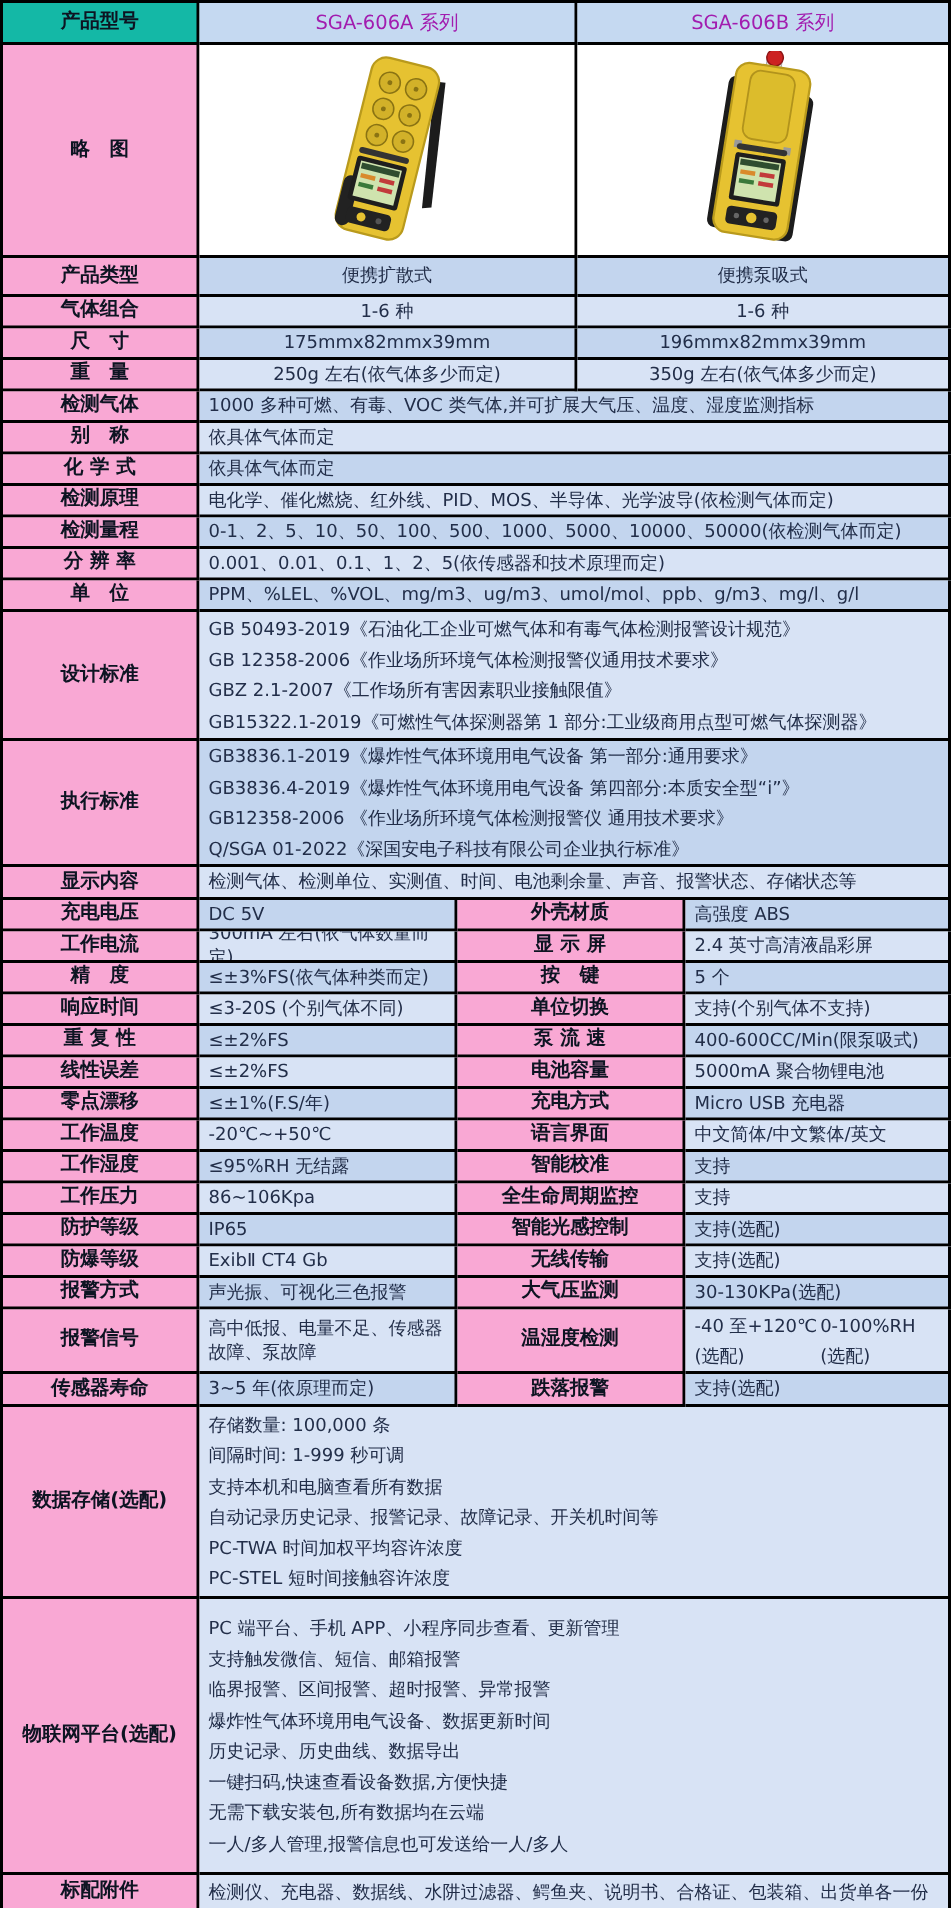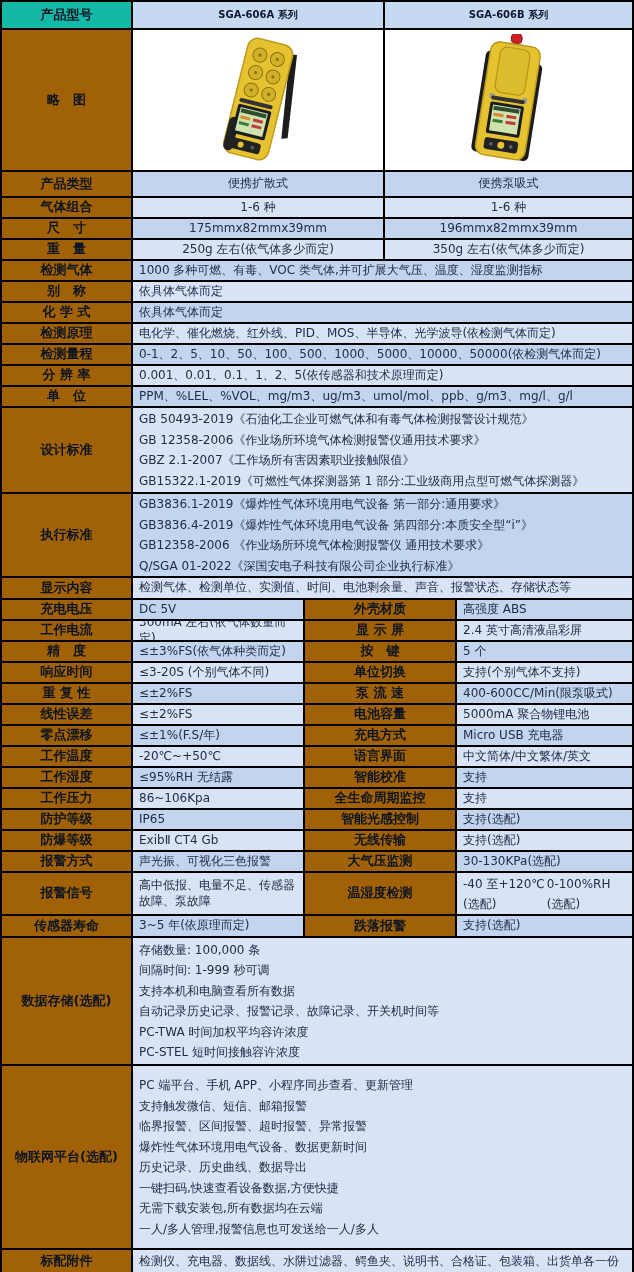--- a/index.html
+++ b/index.html
@@ -1,23 +1,23 @@
 <!DOCTYPE html>
 <html><head>
 <meta charset="utf-8">
 <style>
   *{box-sizing:border-box;margin:0;padding:0}
   html,body{background:#ffffff}
   body{width:634px;font-family:"DejaVu Sans","Liberation Sans",sans-serif}
   .tbl{width:634px;border-left:2px solid #000;border-top:2px solid #000}
   .row{display:flex;width:100%}
   .cell{border-right:2px solid #000;border-bottom:2px solid #000;display:flex;align-items:center;overflow:hidden}
-  .lbl{background:#a16207;font-weight:bold;font-size:13px;color:#0d1422;justify-content:center;text-align:center;line-height:1.25}
+  .lbl{background:#f9a8d4;font-weight:bold;font-size:13px;color:#0d1422;justify-content:center;text-align:center;line-height:1.25}
   .hdrlbl{background:#14b8a6}
-  .hdrval{background:#c5d9f1;font-weight:bold;font-size:10px;color:#0f172a;justify-content:center}
+  .hdrval{background:#c5d9f1;font-weight:normal;font-size:13px;color:#a21caf;justify-content:center}
   .val{font-size:12px;color:#222e49;justify-content:flex-start;padding:0 6px;line-height:1.3}
   .center{justify-content:center;padding:0 2px;text-align:center}
   .dark{background:#c3d5ee}
   .light{background:#d8e3f5}
   .imgcell{background:#ffffff;justify-content:center}
   .w1{width:131px;flex:none}
   .w2{width:252px;flex:none}
   .w3{flex:1}
   .wfull{flex:1}
   .q2{width:172px;flex:none}

